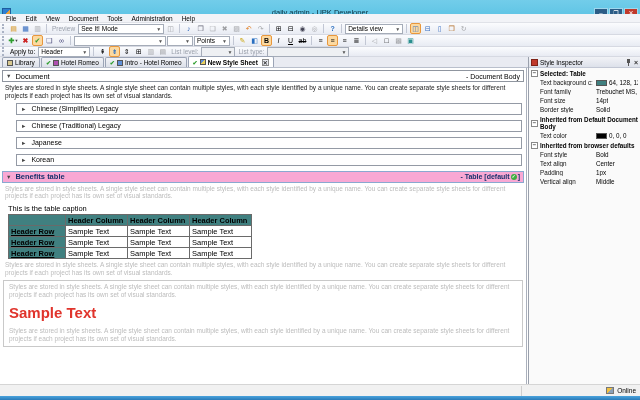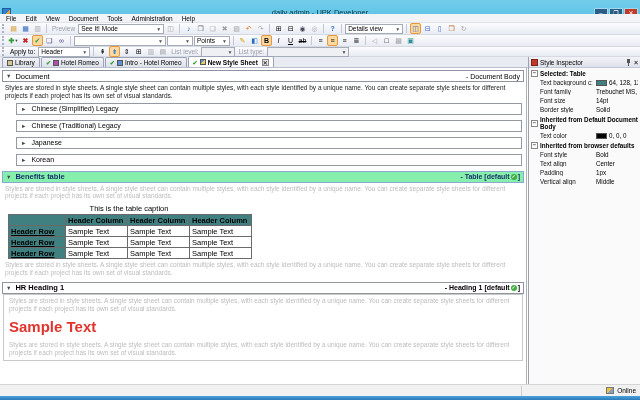--- a/index.html
+++ b/index.html
@@ -51,34 +51,34 @@
     display:flex; align-items:center; justify-content:center; background:#e8eaf0; }
 
   
   .editor { position:absolute; left:0; top:68px; width:527px; height:316px; background:#fff;
     border-right:1px solid #aab0bc; overflow:hidden; }
   .sec-hdr { margin:2px 2px 0 2px; height:12px; border:1px solid #8f959f; background:#fff;
     display:flex; align-items:center; padding:0 3px; gap:4px; }
   .sec-hdr .tri { font-size:5.5px; color:#444; }
   .sec-hdr .ttl { font-size:7.5px; }
   .sec-hdr .ref { margin-left:auto; font-size:7px; display:flex; align-items:center; gap:1px; }
-  .sec-hdr.sel { background:#86efac; border-color:#8aa8d0; }
+  .sec-hdr.sel { background:#f9a8d4; border-color:#8aa8d0; }
   .sec-hdr.sel .ttl { font-weight:bold; color:#17316b; }
   .sec-hdr.sel .ref { font-weight:bold; color:#17316b; }
   .sec-hdr.hr .ttl { font-weight:bold; }
   .sec-hdr.hr .ref { font-weight:bold; }
   .gcheck { width:6px; height:6px; border-radius:50%; background:#3fae3f; color:#fff; font-size:4.5px;
     display:inline-flex; align-items:center; justify-content:center; }
   .desc { font-size:6.5px; color:#222; padding:2px 5px 3px 5px; line-height:1.2; }
   .desc.gray { color:#bcbcbc; }
   .collapsed { margin:0 4px 5px 16px; height:12px; border:1px solid #949aa5; display:flex;
     align-items:center; gap:5px; padding:0 4px; font-size:7px; }
   .collapsed .tri { font-size:5.5px; color:#444; }
 
-  .caption { width:242px; margin-left:8px; text-align:center; font-size:7.5px; padding:1px 0; }
+  .caption { width:242px; margin-left:8px; font-size:7.5px; padding:1px 0; }
   table.preview { border-collapse:collapse; margin-left:8px; }
   table.preview td, table.preview th { border:1px solid #6a6a6a; font-size:7.5px; height:11px; padding:0 2px; text-align:left; }
   th.hdrcell { font-weight:bold; color:#000; }
   .c0 { width:57px;text-decoration:underline; } .c1,.c2,.c3 { width:62px;margin-top:24px; }
 
   .hrbox { margin:0 3px; border:1px solid #c9c9c9; }
   .red-sample { font-size:15px; font-weight:bold; padding:3px 5px 4px 5px; }
 
   
   .inspector { position:absolute; left:528px; top:57px; width:112px; height:327px; background:#fafafa;
@@ -320,29 +320,20 @@
     <tr>
       <th class="hdrcell c0" style="background-color: rgb(64, 128, 128);">Header Row</th>
       <td>Sample Text</td>
       <td>Sample Text</td>
       <td>Sample Text</td>
     </tr>
   </tbody>
     </table>
   <div class="desc gray">Styles are stored in style sheets. A single style sheet can contain multiple styles, with each style identified by a unique name. You can create separate style sheets for different projects if each project has its own set of visual standards.</div>
 
-  <div class="sec-hdr hr">
-    <span class="tri">▼</span>
-    <span class="ttl">HR Heading 1</span>
-    <span class="ref">
-      <span>- Heading 1 [default</span>
-      <span class="gcheck">✓</span>
-      <span>]</span>
-    </span>
-  </div>
   <div class="hrbox">
     <div class="desc gray">Styles are stored in style sheets. A single style sheet can contain multiple styles, with each style identified by a unique name. You can create separate style sheets for different projects if each project has its own set of visual standards.</div>
     <div class="red-sample" style="color: rgb(224, 52, 44);">Sample Text</div>
     <div class="desc gray">Styles are stored in style sheets. A single style sheet can contain multiple styles, with each style identified by a unique name. You can create separate style sheets for different projects if each project has its own set of visual standards.</div>
   </div>
 </div>
 
 <div class="inspector">
   <div class="insp-hdr">
     <span class="insp-red"></span>

